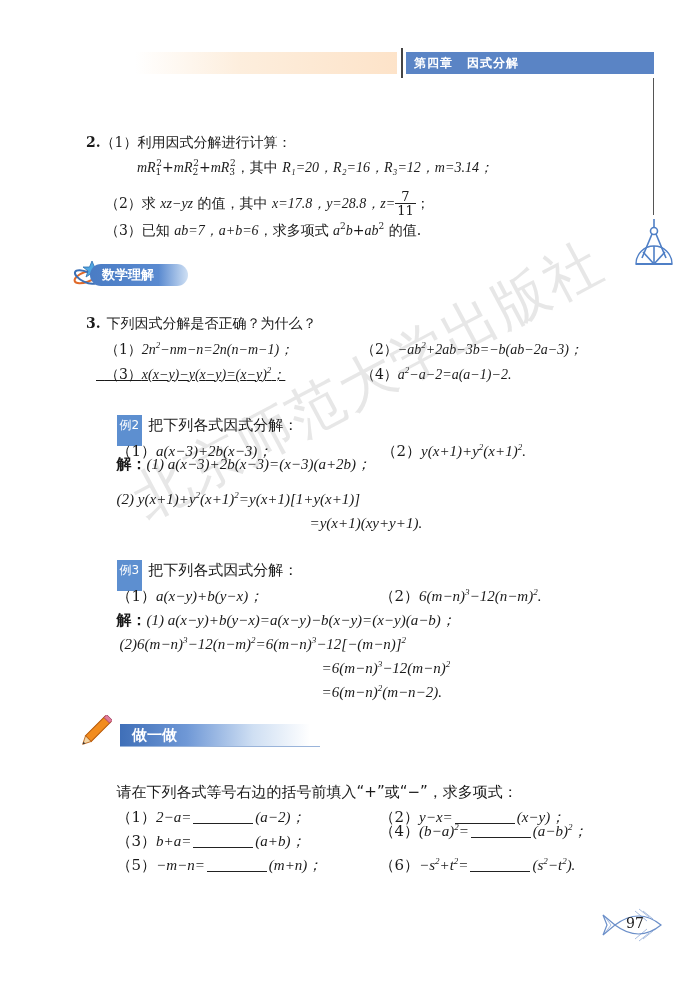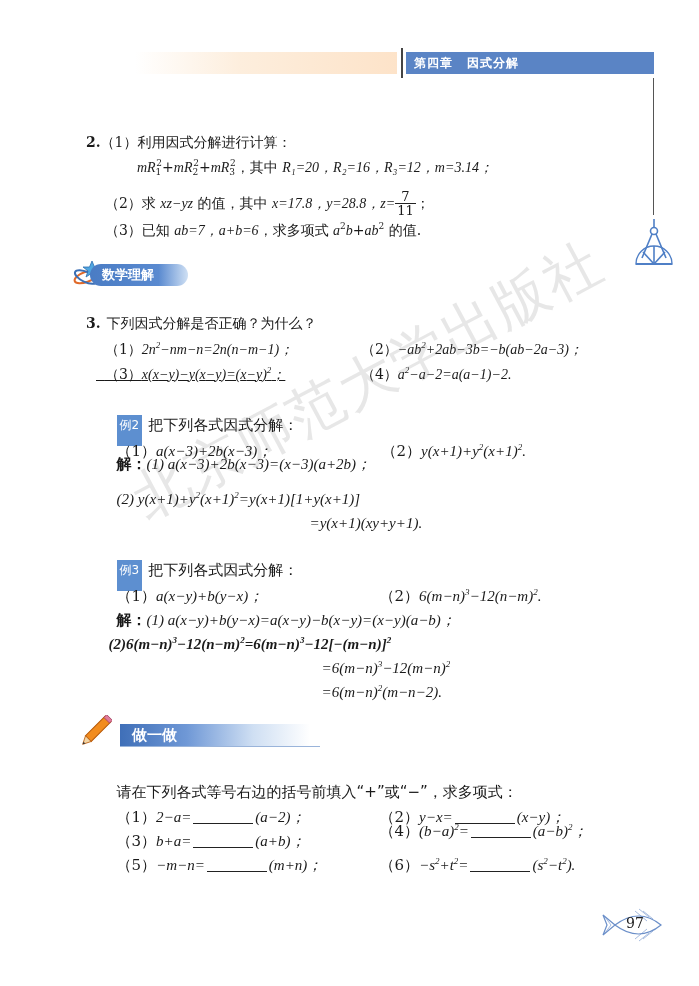--- a/index.html
+++ b/index.html
@@ -128,21 +128,21 @@
 </div>
 <div class="abs ex-line" style="left:107px;top:566px;">
   <span>（1）</span><span class="it"><i>a</i>(<i>x</i>−<i>y</i>)+<i>b</i>(<i>y</i>−<i>x</i>)；</span>
 </div>
 <div class="abs ex-line" style="left:370px;top:566px;">
   <span>（2）</span><span class="it">6(<i>m</i>−<i>n</i>)<sup>3</sup>−12(<i>n</i>−<i>m</i>)<sup>2</sup>.</span>
 </div>
 <div class="abs ex-line" style="left:107px;top:590px;">
   <b class="sans">解：</b><span class="it">(1) <i>a</i>(<i>x</i>−<i>y</i>)+<i>b</i>(<i>y</i>−<i>x</i>)=<i>a</i>(<i>x</i>−<i>y</i>)−<i>b</i>(<i>x</i>−<i>y</i>)=(<i>x</i>−<i>y</i>)(<i>a</i>−<i>b</i>)；</span>
 </div>
-<div class="abs ex-line" style="left:98px;top:614px;font-weight:bold;">
+<div class="abs ex-line" style="left:110px;top:614px;">
   <span class="it">(2)6(<i>m</i>−<i>n</i>)<sup>3</sup>−12(<i>n</i>−<i>m</i>)<sup>2</sup>=6(<i>m</i>−<i>n</i>)<sup>3</sup>−12[−(<i>m</i>−<i>n</i>)]<sup>2</sup></span>
 </div>
 <div class="abs ex-line" style="left:312px;top:638px;">
   <span class="it">=6(<i>m</i>−<i>n</i>)<sup>3</sup>−12(<i>m</i>−<i>n</i>)<sup>2</sup></span>
 </div>
 <div class="abs ex-line" style="left:312px;top:662px;">
   <span class="it">=6(<i>m</i>−<i>n</i>)<sup>2</sup>(<i>m</i>−<i>n</i>−2).</span>
 </div>
 
 <svg class="abs" style="left:76px;top:715px;width:36px;height:36px;" viewBox="0 0 36 36">

